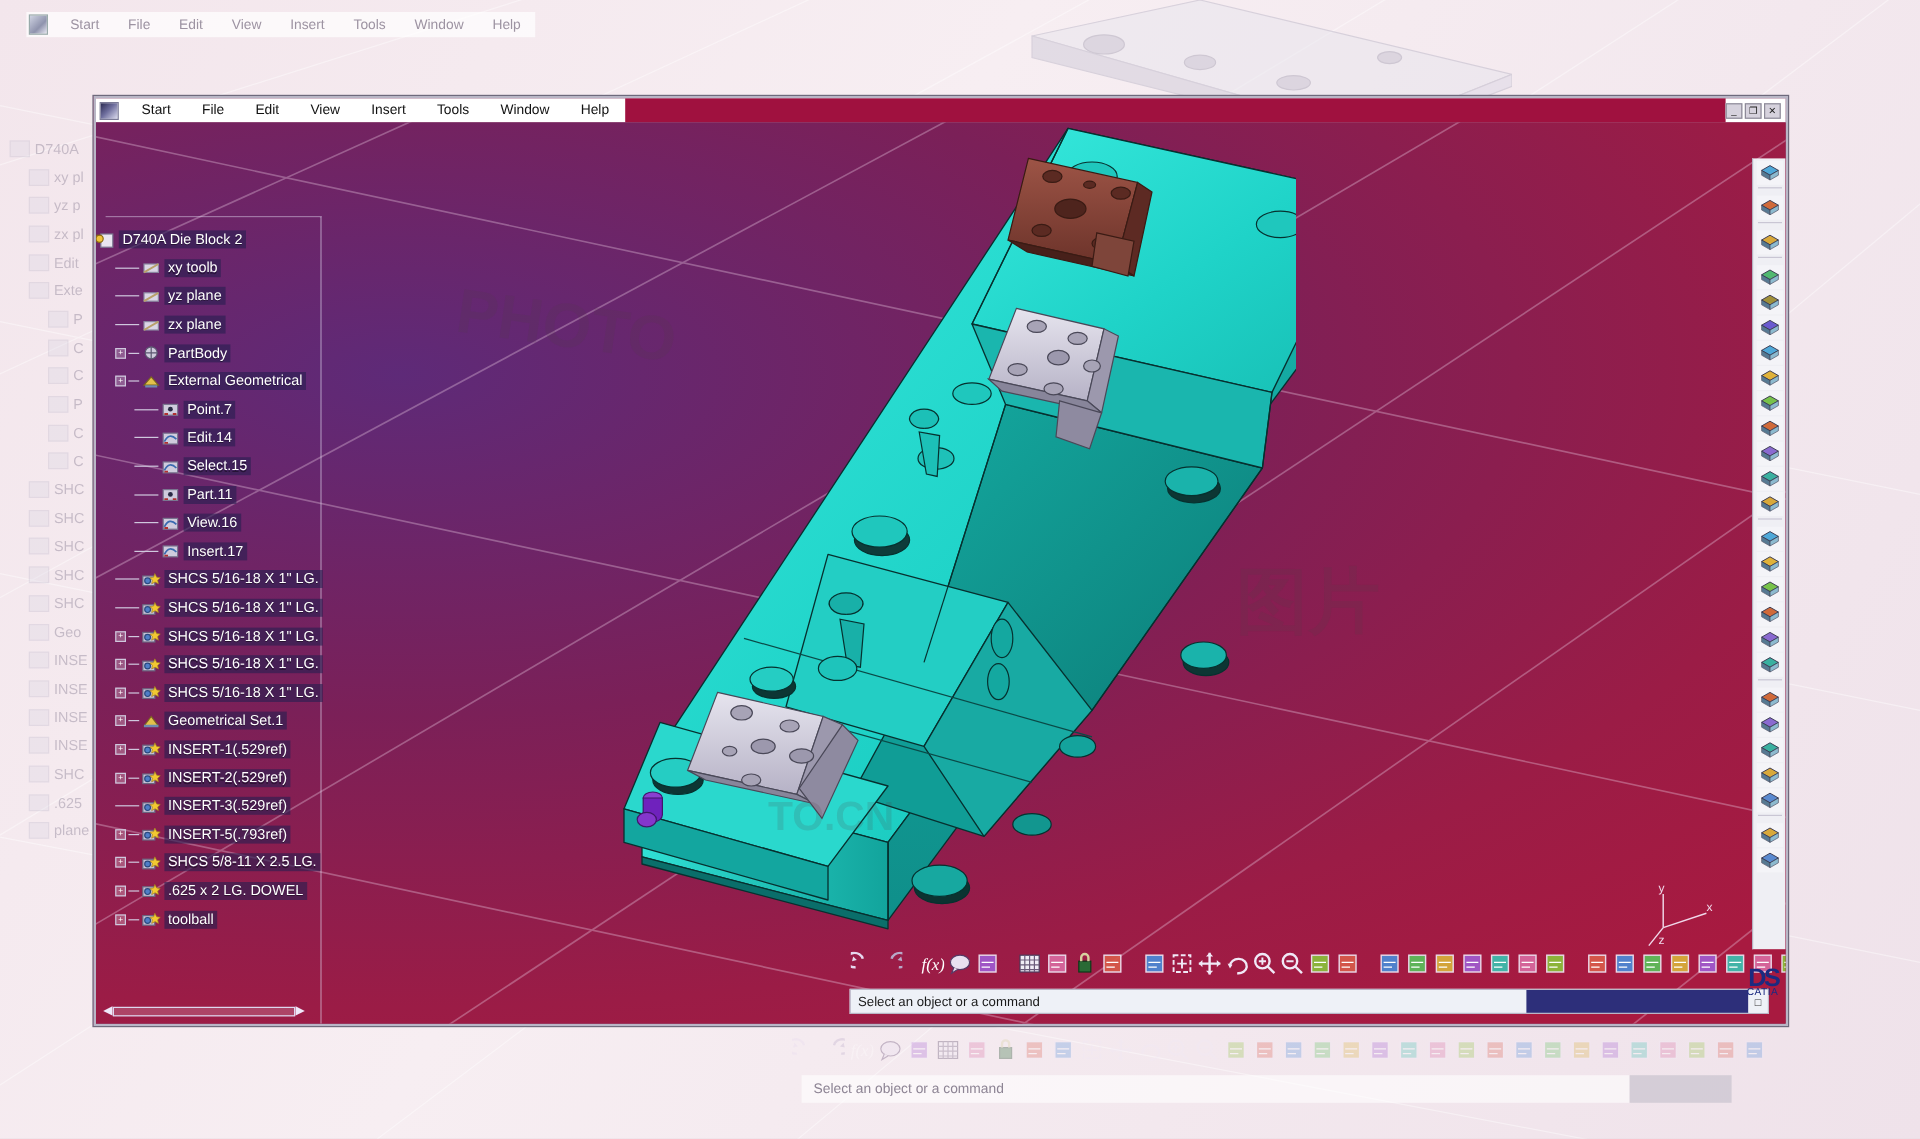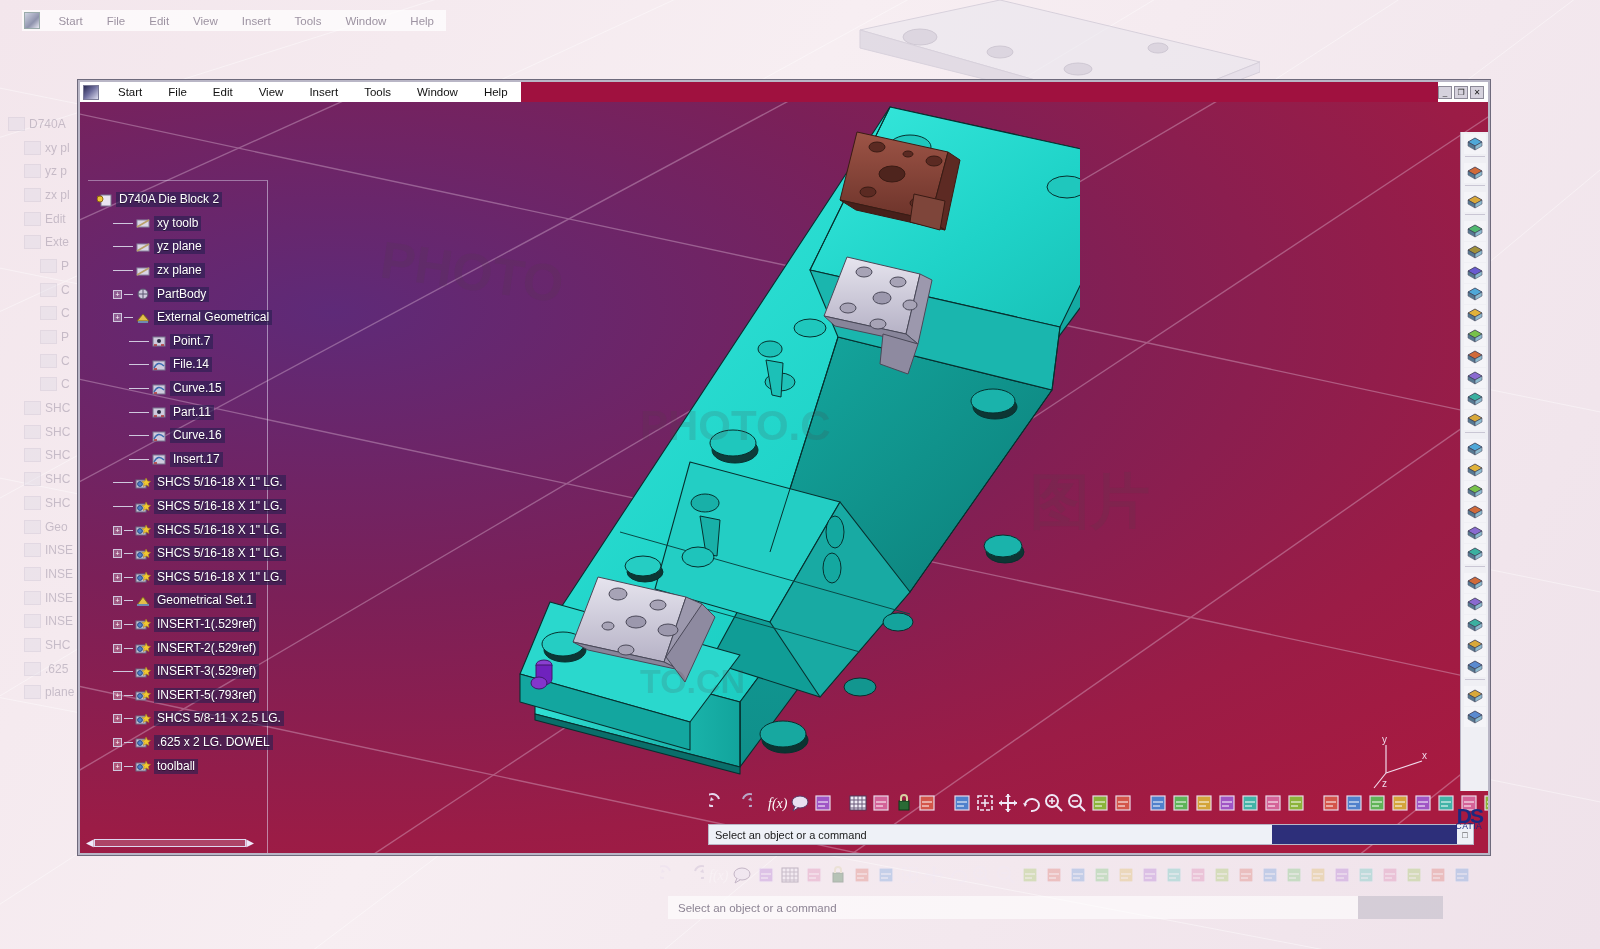--- a/index.html
+++ b/index.html
@@ -95,21 +95,21 @@
   .viewport {
     position:absolute; left:0; top:20px; right:0; bottom:0;
     background:
       radial-gradient(ellipse 110% 90% at 18% 28%, #5e2a78 0%, #7b2058 42%, #9b1c46 78%, #a81a40 100%);
     overflow:hidden;
   }
   .vp-grid { position:absolute; inset:-20%; opacity:.55; }
 
   
   .spec-tree {
-    position:absolute; left:17px; top:86px; width:185px; height:670px;
+    position:absolute; left:0px; top:86px; width:185px; height:670px;
     z-index:6; font-size:12px;
   }
   .tr-row {
     position:relative; display:flex; align-items:center;
     height:23.6px; white-space:nowrap;
   }
   .tr-label {
     color:#fff; background:rgba(40,30,80,.62); padding:0 3px;
     line-height:15px; font-size:12px; text-shadow:0 1px 0 rgba(0,0,0,.4);
   }
@@ -688,21 +688,20 @@
         </g>
 
         <g stroke="#40166b" stroke-width="1">
           <ellipse cx="104" cy="563" rx="8" ry="5" fill="#8a3fd0"></ellipse>
           <path d="M96,563 l0,14 a8,6 0 0,0 16,0 l0,-14 z" fill="#6f22bd"></path>
           <ellipse cx="99" cy="581" rx="8" ry="6" fill="#8436cc"></ellipse>
         </g>
       </svg>
 
       <div class="wm" style="left:300px;top:140px;font-size:52px;transform:rotate(8deg);">PHOTO</div>
-      <div class="wm" style="left:560px;top:300px;font-size:42px;">PHOTO.C</div>
       <div class="wm" style="left:560px;top:560px;font-size:34px;">TO.CN</div>
       <div class="wm" style="left:950px;top:360px;font-size:60px;">图片</div>
 
       <div class="tree-box"></div>
 
       <div class="spec-tree" id="specTree">
           <div class="tr-row">
             <div class="tr-spacer" style="width: 0px;"></div>
             <span class="tr-ico" style="background: transparent; border: none;"><svg width="16" height="15" viewBox="0 0 16 15">
                 <rect x="4" y="2" width="10" height="11" fill="#e9e6f0" stroke="#7a7690"></rect>
@@ -769,51 +768,51 @@
             <span class="tr-label">Point.7</span>
           </div>
           <div class="tr-row">
             <div class="tr-spacer" style="width: 32px;"></div>
             <div class="tr-dash" style="width: 20px;"></div>
             <span class="tr-ico" style="background: transparent; border: none;"><svg width="16" height="15" viewBox="0 0 16 15">
                 <rect x="2" y="3" width="12" height="9" fill="#cfcbdd" stroke="#7a7690"></rect>
                 <path d="M3,10 Q7,2 13,8" fill="none" stroke="#3a6ab0" stroke-width="1.4"></path>
                 <path d="M3,11 h3" stroke="#b03030" stroke-width="1.5"></path>
               </svg></span>
-            <span class="tr-label">File.14</span>
+            <span class="tr-label">Edit.14</span>
           </div>
           <div class="tr-row">
             <div class="tr-spacer" style="width: 32px;"></div>
             <div class="tr-dash" style="width: 20px;"></div>
             <span class="tr-ico" style="background: transparent; border: none;"><svg width="16" height="15" viewBox="0 0 16 15">
                 <rect x="2" y="3" width="12" height="9" fill="#cfcbdd" stroke="#7a7690"></rect>
                 <path d="M3,10 Q7,2 13,8" fill="none" stroke="#3a6ab0" stroke-width="1.4"></path>
                 <path d="M3,11 h3" stroke="#b03030" stroke-width="1.5"></path>
               </svg></span>
-            <span class="tr-label">Curve.15</span>
+            <span class="tr-label">Select.15</span>
           </div>
           <div class="tr-row">
             <div class="tr-spacer" style="width: 32px;"></div>
             <div class="tr-dash" style="width: 20px;"></div>
             <span class="tr-ico" style="background: transparent; border: none;"><svg width="16" height="15" viewBox="0 0 16 15">
                 <rect x="2" y="3" width="12" height="9" fill="#cfcbdd" stroke="#7a7690"></rect>
                 <circle cx="8" cy="7" r="2" fill="#2a2a44"></circle>
                 <path d="M3,11 h3 M10,11 h3" stroke="#b03030" stroke-width="1.5"></path>
               </svg></span>
             <span class="tr-label">Part.11</span>
           </div>
           <div class="tr-row">
             <div class="tr-spacer" style="width: 32px;"></div>
             <div class="tr-dash" style="width: 20px;"></div>
             <span class="tr-ico" style="background: transparent; border: none;"><svg width="16" height="15" viewBox="0 0 16 15">
                 <rect x="2" y="3" width="12" height="9" fill="#cfcbdd" stroke="#7a7690"></rect>
                 <path d="M3,10 Q7,2 13,8" fill="none" stroke="#3a6ab0" stroke-width="1.4"></path>
                 <path d="M3,11 h3" stroke="#b03030" stroke-width="1.5"></path>
               </svg></span>
-            <span class="tr-label">Curve.16</span>
+            <span class="tr-label">View.16</span>
           </div>
           <div class="tr-row">
             <div class="tr-spacer" style="width: 32px;"></div>
             <div class="tr-dash" style="width: 20px;"></div>
             <span class="tr-ico" style="background: transparent; border: none;"><svg width="16" height="15" viewBox="0 0 16 15">
                 <rect x="2" y="3" width="12" height="9" fill="#cfcbdd" stroke="#7a7690"></rect>
                 <path d="M3,10 Q7,2 13,8" fill="none" stroke="#3a6ab0" stroke-width="1.4"></path>
                 <path d="M3,11 h3" stroke="#b03030" stroke-width="1.5"></path>
               </svg></span>
             <span class="tr-label">Insert.17</span>

